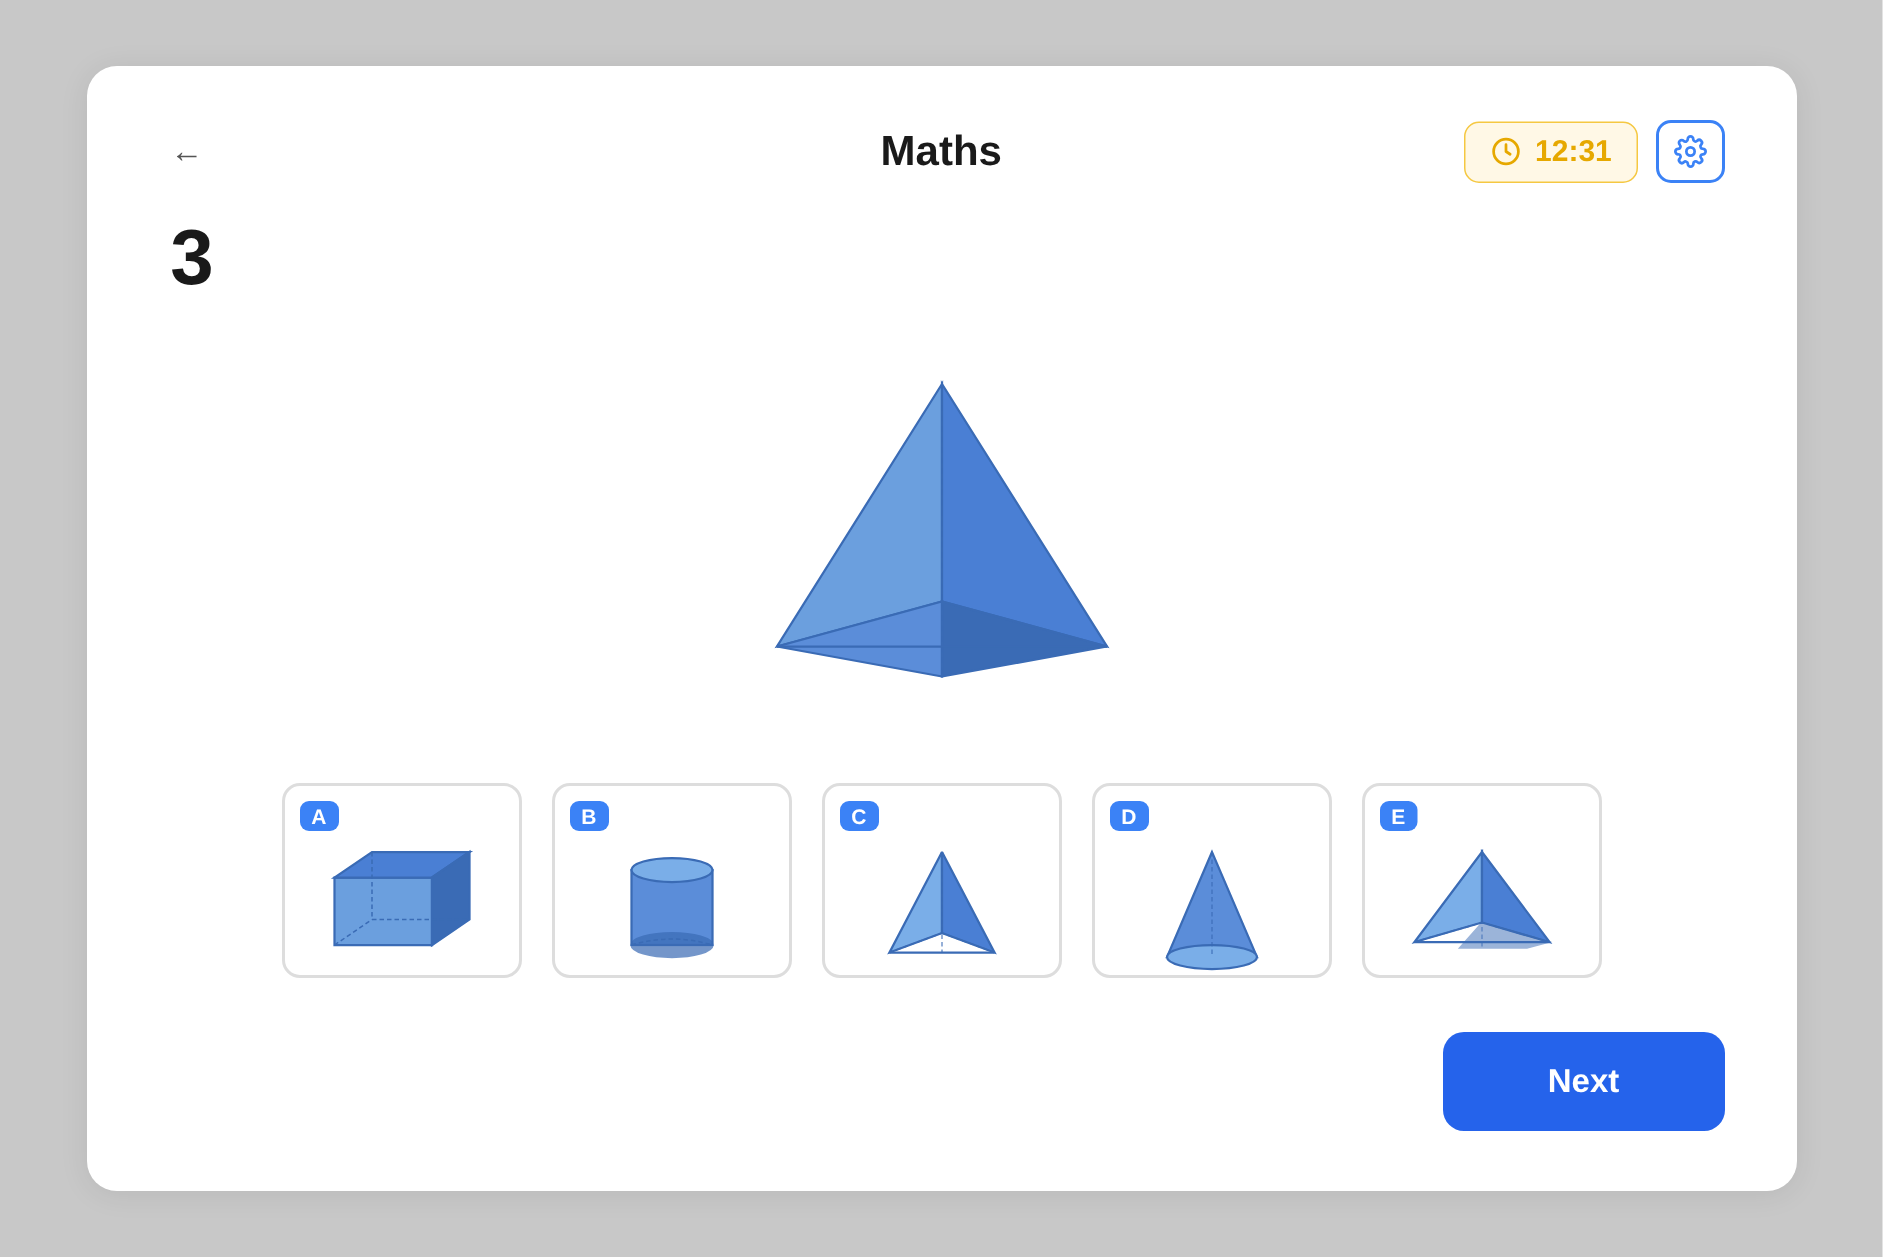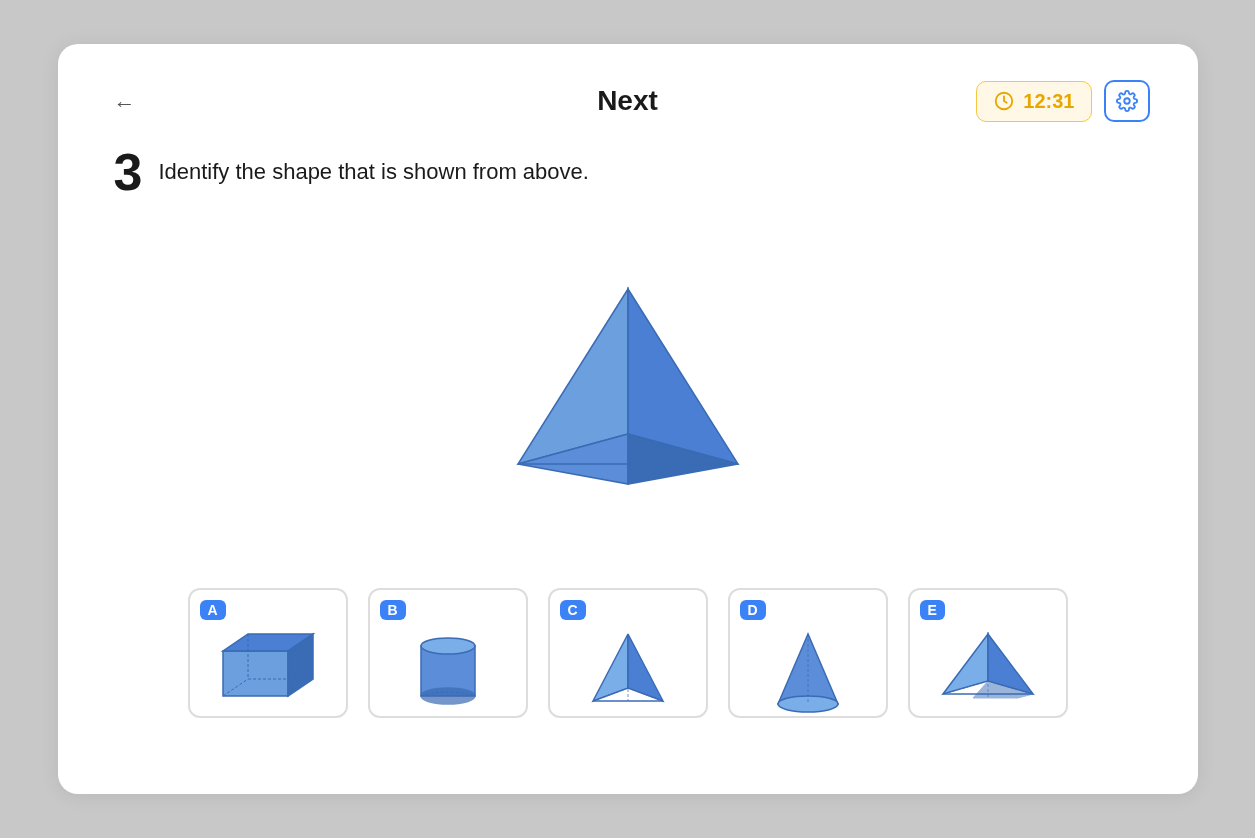--- a/index.html
+++ b/index.html
@@ -168,41 +168,40 @@
       transition: background 0.15s;
     }
   </style>
 </head>
 <body>
 
 <div class="card">
 
   <div class="header">
     <button class="back-btn">←</button>
-    <span class="title">Next</span>
+    <span class="title">Maths</span>
     <div class="header-right">
       <div class="timer-badge">
         <svg class="timer-icon" viewBox="0 0 24 24" fill="none" stroke="#e6a800" stroke-width="2" stroke-linecap="round" stroke-linejoin="round">
           <circle cx="12" cy="12" r="9"></circle>
           <polyline points="12 7 12 12 15 14"></polyline>
         </svg>
         <span>12:31</span>
       </div>
       <button class="settings-btn">
         <svg class="settings-icon" viewBox="0 0 24 24" fill="none" stroke="#3b82f6" stroke-width="2" stroke-linecap="round" stroke-linejoin="round">
           <circle cx="12" cy="12" r="3"></circle>
           <path d="M19.4 15a1.65 1.65 0 0 0 .33 1.82l.06.06a2 2 0 0 1-2.83 2.83l-.06-.06a1.65 1.65 0 0 0-1.82-.33 1.65 1.65 0 0 0-1 1.51V21a2 2 0 0 1-4 0v-.09A1.65 1.65 0 0 0 9 19.4a1.65 1.65 0 0 0-1.82.33l-.06.06a2 2 0 0 1-2.83-2.83l.06-.06A1.65 1.65 0 0 0 4.68 15a1.65 1.65 0 0 0-1.51-1H3a2 2 0 0 1 0-4h.09A1.65 1.65 0 0 0 4.6 9a1.65 1.65 0 0 0-.33-1.82l-.06-.06a2 2 0 0 1 2.83-2.83l.06.06A1.65 1.65 0 0 0 9 4.68a1.65 1.65 0 0 0 1-1.51V3a2 2 0 0 1 4 0v.09a1.65 1.65 0 0 0 1 1.51 1.65 1.65 0 0 0 1.82-.33l.06-.06a2 2 0 0 1 2.83 2.83l-.06.06A1.65 1.65 0 0 0 19.4 9a1.65 1.65 0 0 0 1.51 1H21a2 2 0 0 1 0 4h-.09a1.65 1.65 0 0 0-1.51 1z"></path>
         </svg>
       </button>
     </div>
   </div>
 
   <div class="question-row">
     <span class="question-number">3</span>
-    <span class="question-text">Identify the shape that is shown from above.</span>
   </div>
 
   <div class="shape-display">
     <svg class="main-pyramid" viewBox="0 0 280 220" xmlns="http://www.w3.org/2000/svg">
 
       <polygon points="140,10 30,185 140,155" fill="#6b9fde" stroke="#3a6bb5" stroke-width="1.5"></polygon>
 
       <polygon points="140,10 250,185 140,155" fill="#4a7fd4" stroke="#3a6bb5" stroke-width="1.5"></polygon>
 
       <polygon points="30,185 140,155 140,205" fill="#5b8dd9" stroke="#3a6bb5" stroke-width="1.5"></polygon>
@@ -296,13 +295,16 @@
           <polygon points="55,55 100,68 85,72 40,72" fill="#3a6bb5" stroke="#3a6bb5" stroke-width="1" opacity="0.5"></polygon>
 
           <line x1="55" y1="8" x2="55" y2="72" stroke="#3a6bb5" stroke-width="1" stroke-dasharray="3,2" opacity="0.6"></line>
           <line x1="10" y1="68" x2="55" y2="55" stroke="#3a6bb5" stroke-width="1" stroke-dasharray="3,2"></line>
           <line x1="100" y1="68" x2="55" y2="55" stroke="#3a6bb5" stroke-width="1" stroke-dasharray="3,2"></line>
         </svg>
       </div>
     </div>
   </div>
 
+  <div class="next-btn-row">
+    <button class="next-btn">Next</button>
+  </div>
 </div>
 
 </body></html>

